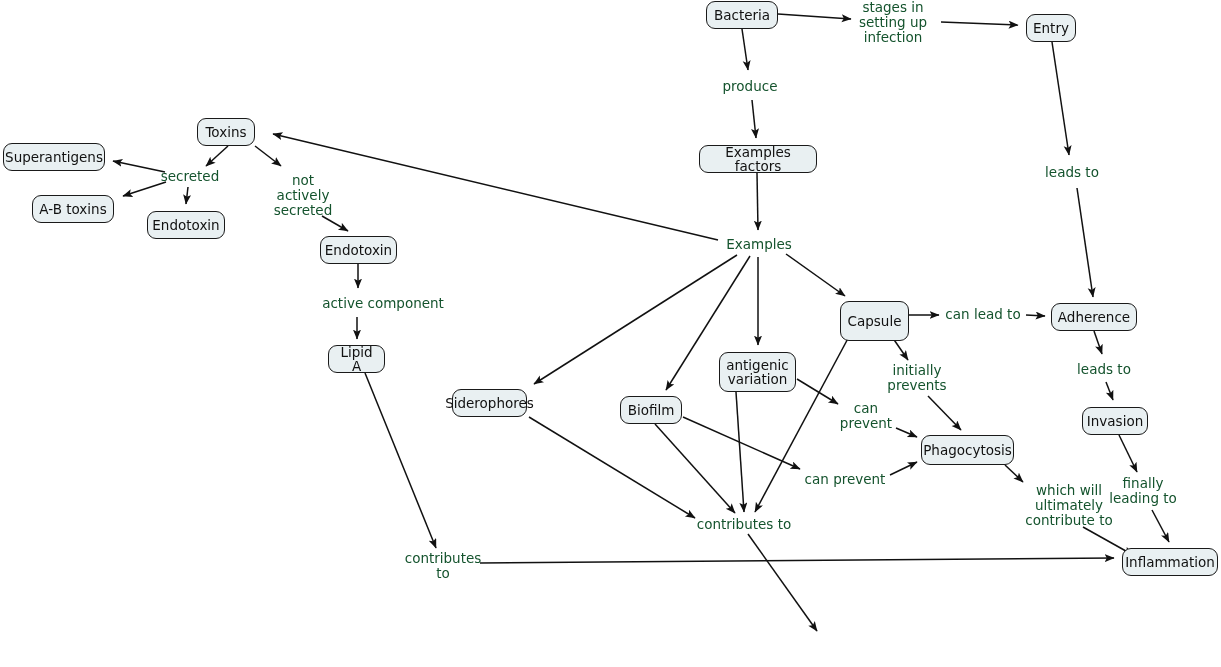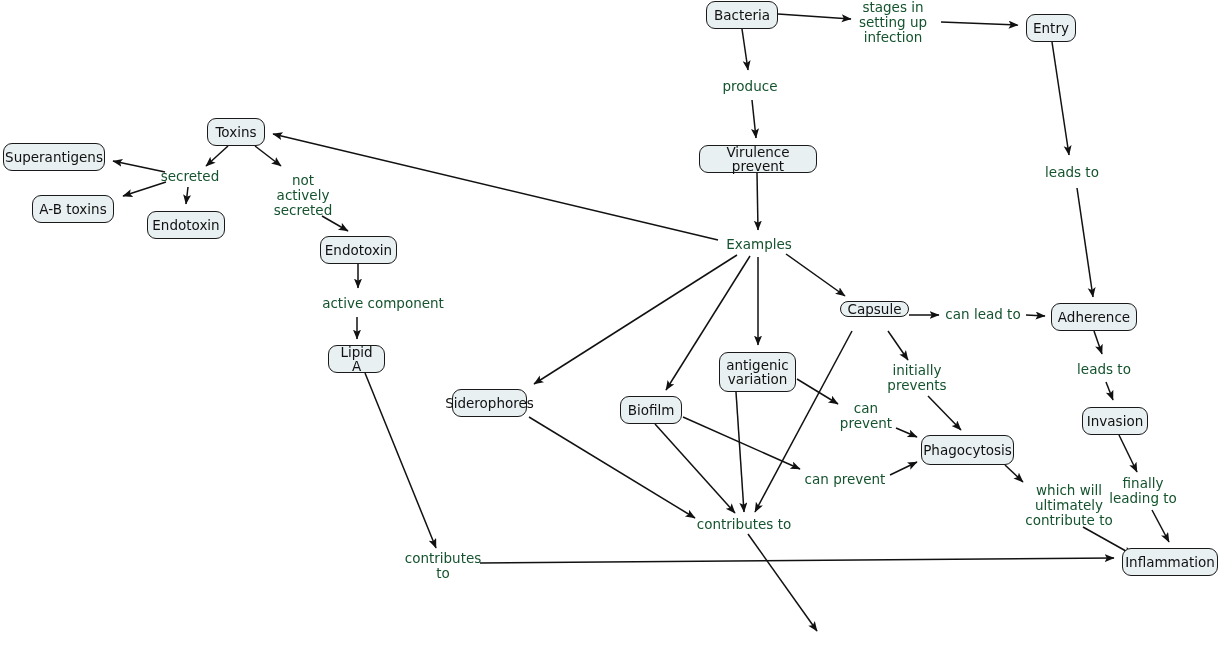--- a/index.html
+++ b/index.html
@@ -145,32 +145,32 @@
       <path d="M736,392 L744,512"></path>
 
       <path d="M852,331 L755,512"></path>
 
       <path d="M748,534 L817,631"></path>
     </g>
   </svg>
 
   <div class="node" style="left:706px;  top:1px;   width:72px;  height:28px;">Bacteria</div>
   <div class="node" style="left:1026px; top:14px;  width:50px;  height:28px;">Entry</div>
-  <div class="node" style="left:699px;  top:145px; width:118px; height:28px;">Virulence prevent</div>
-  <div class="node" style="left:207px;  top:118px; width:58px;  height:28px;">Toxins</div>
+  <div class="node" style="left:699px;  top:145px; width:118px; height:28px;">Examples factors</div>
+  <div class="node" style="left:197px;  top:118px; width:58px;  height:28px;">Toxins</div>
   <div class="node" style="left:3px;    top:143px; width:102px; height:28px;">Superantigens</div>
   <div class="node" style="left:32px;   top:195px; width:82px;  height:28px;">A-B toxins</div>
   <div class="node" style="left:147px;  top:211px; width:78px;  height:28px;">Endotoxin</div>
   <div class="node" style="left:320px;  top:236px; width:77px;  height:28px;">Endotoxin</div>
   <div class="node" style="left:328px;  top:345px; width:57px;  height:28px;">Lipid A</div>
   <div class="node" style="left:452px;  top:389px; width:75px;  height:28px;">Siderophores</div>
   <div class="node" style="left:620px;  top:396px; width:62px;  height:28px;">Biofilm</div>
   <div class="node" style="left:719px; top:352px; width:77px; height:40px;">antigenic
 variation</div>
-  <div class="node" style="left:840px;  top:301px; width:69px;  height:16px;">Capsule</div>
+  <div class="node" style="left:840px;  top:301px; width:69px;  height:40px;">Capsule</div>
   <div class="node" style="left:921px;  top:435px; width:93px;  height:30px;">Phagocytosis</div>
   <div class="node" style="left:1051px; top:303px; width:86px;  height:28px;">Adherence</div>
   <div class="node" style="left:1082px; top:407px; width:66px;  height:28px;">Invasion</div>
   <div class="node" style="left:1122px; top:548px; width:96px;  height:28px;">Inflammation</div>
 
   <div class="linklabel" style="left:893px;  top:22px;">stages in
 setting up
 infection</div>
   <div class="linklabel" style="left:750px;  top:86px;">produce</div>
   <div class="linklabel" style="left:1072px; top:172px;">leads to</div>

